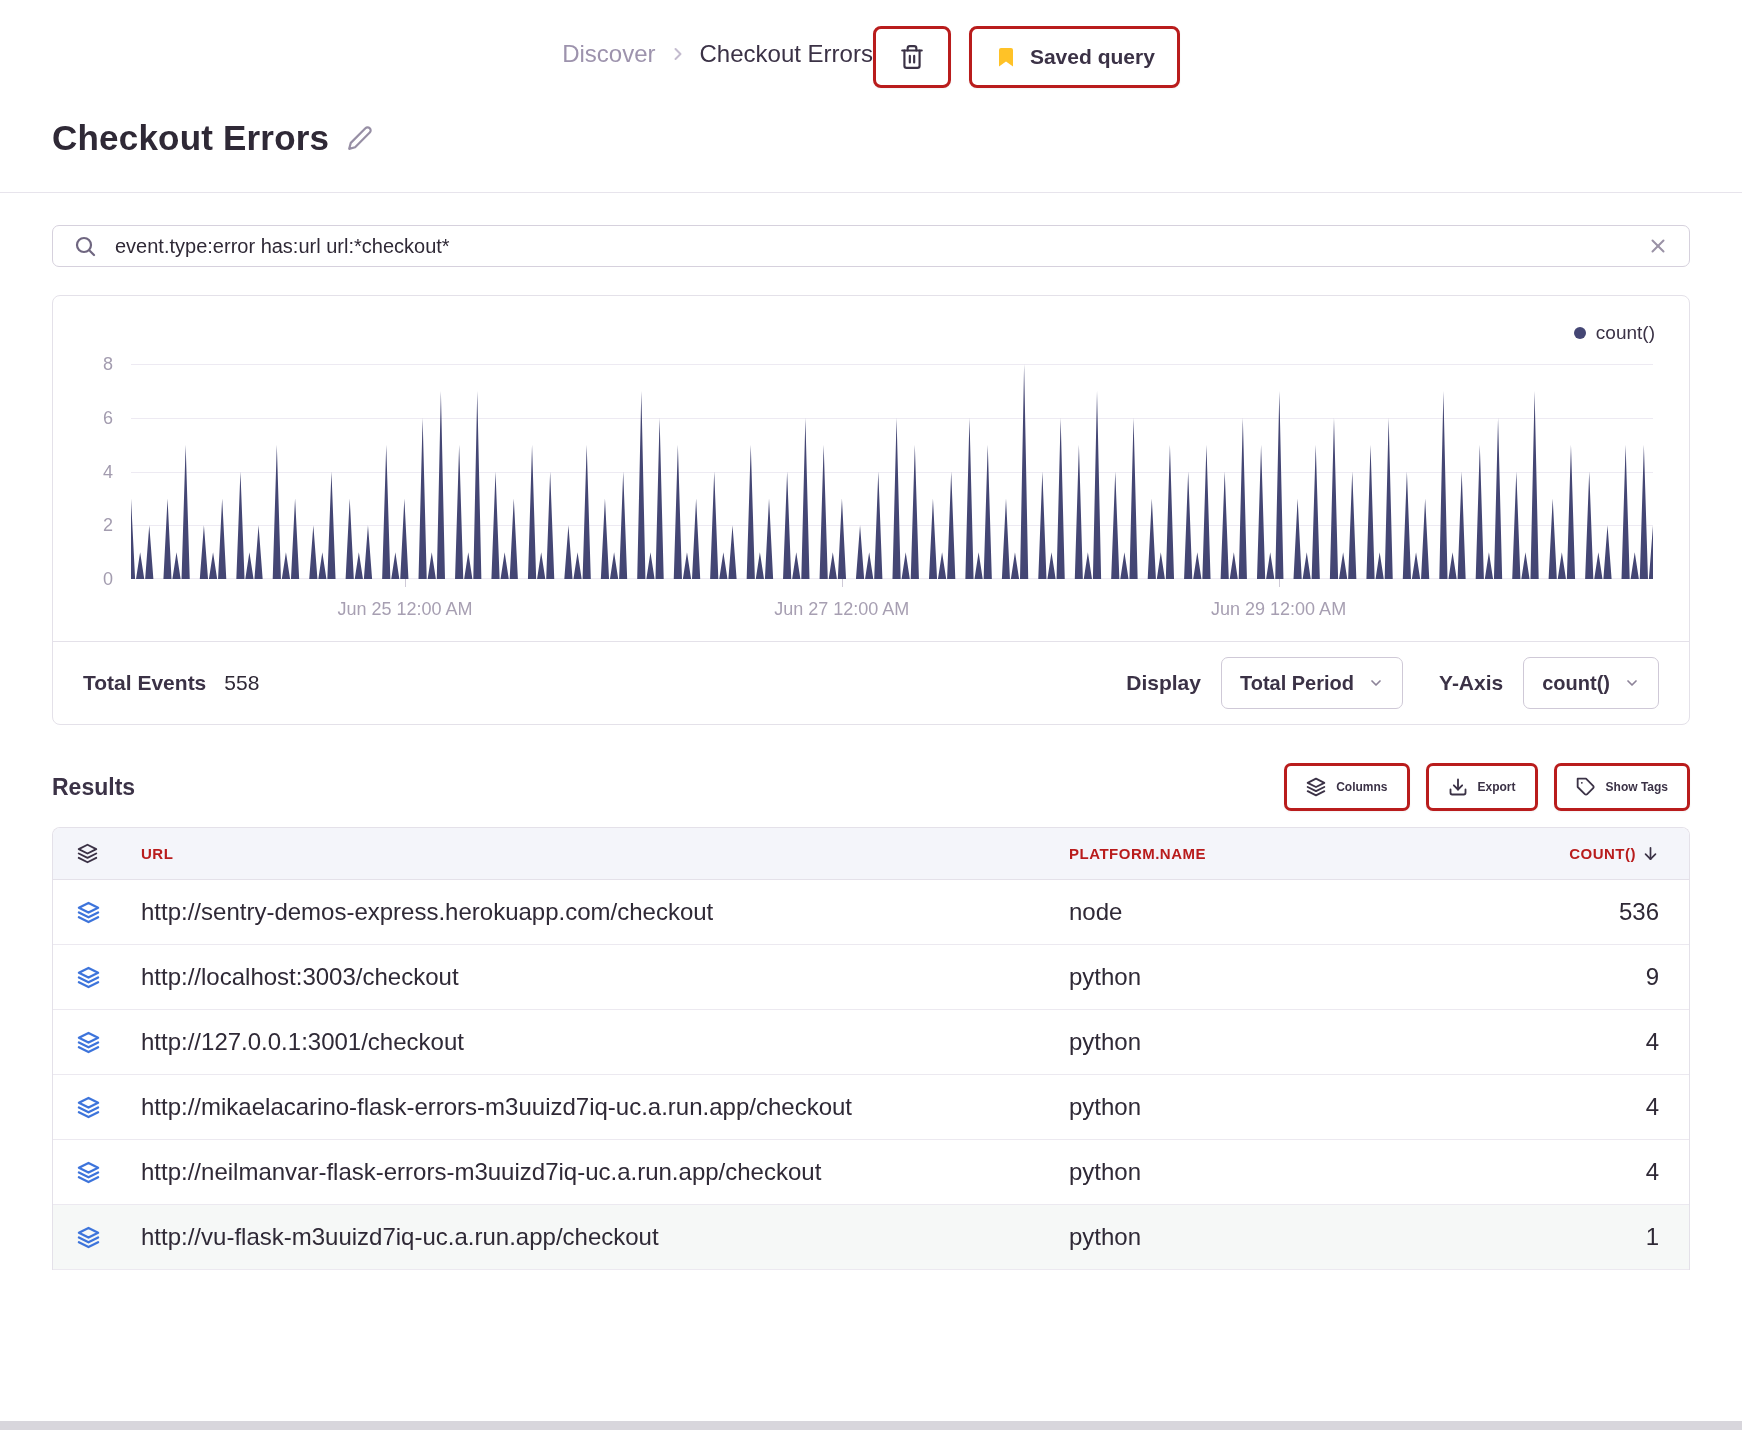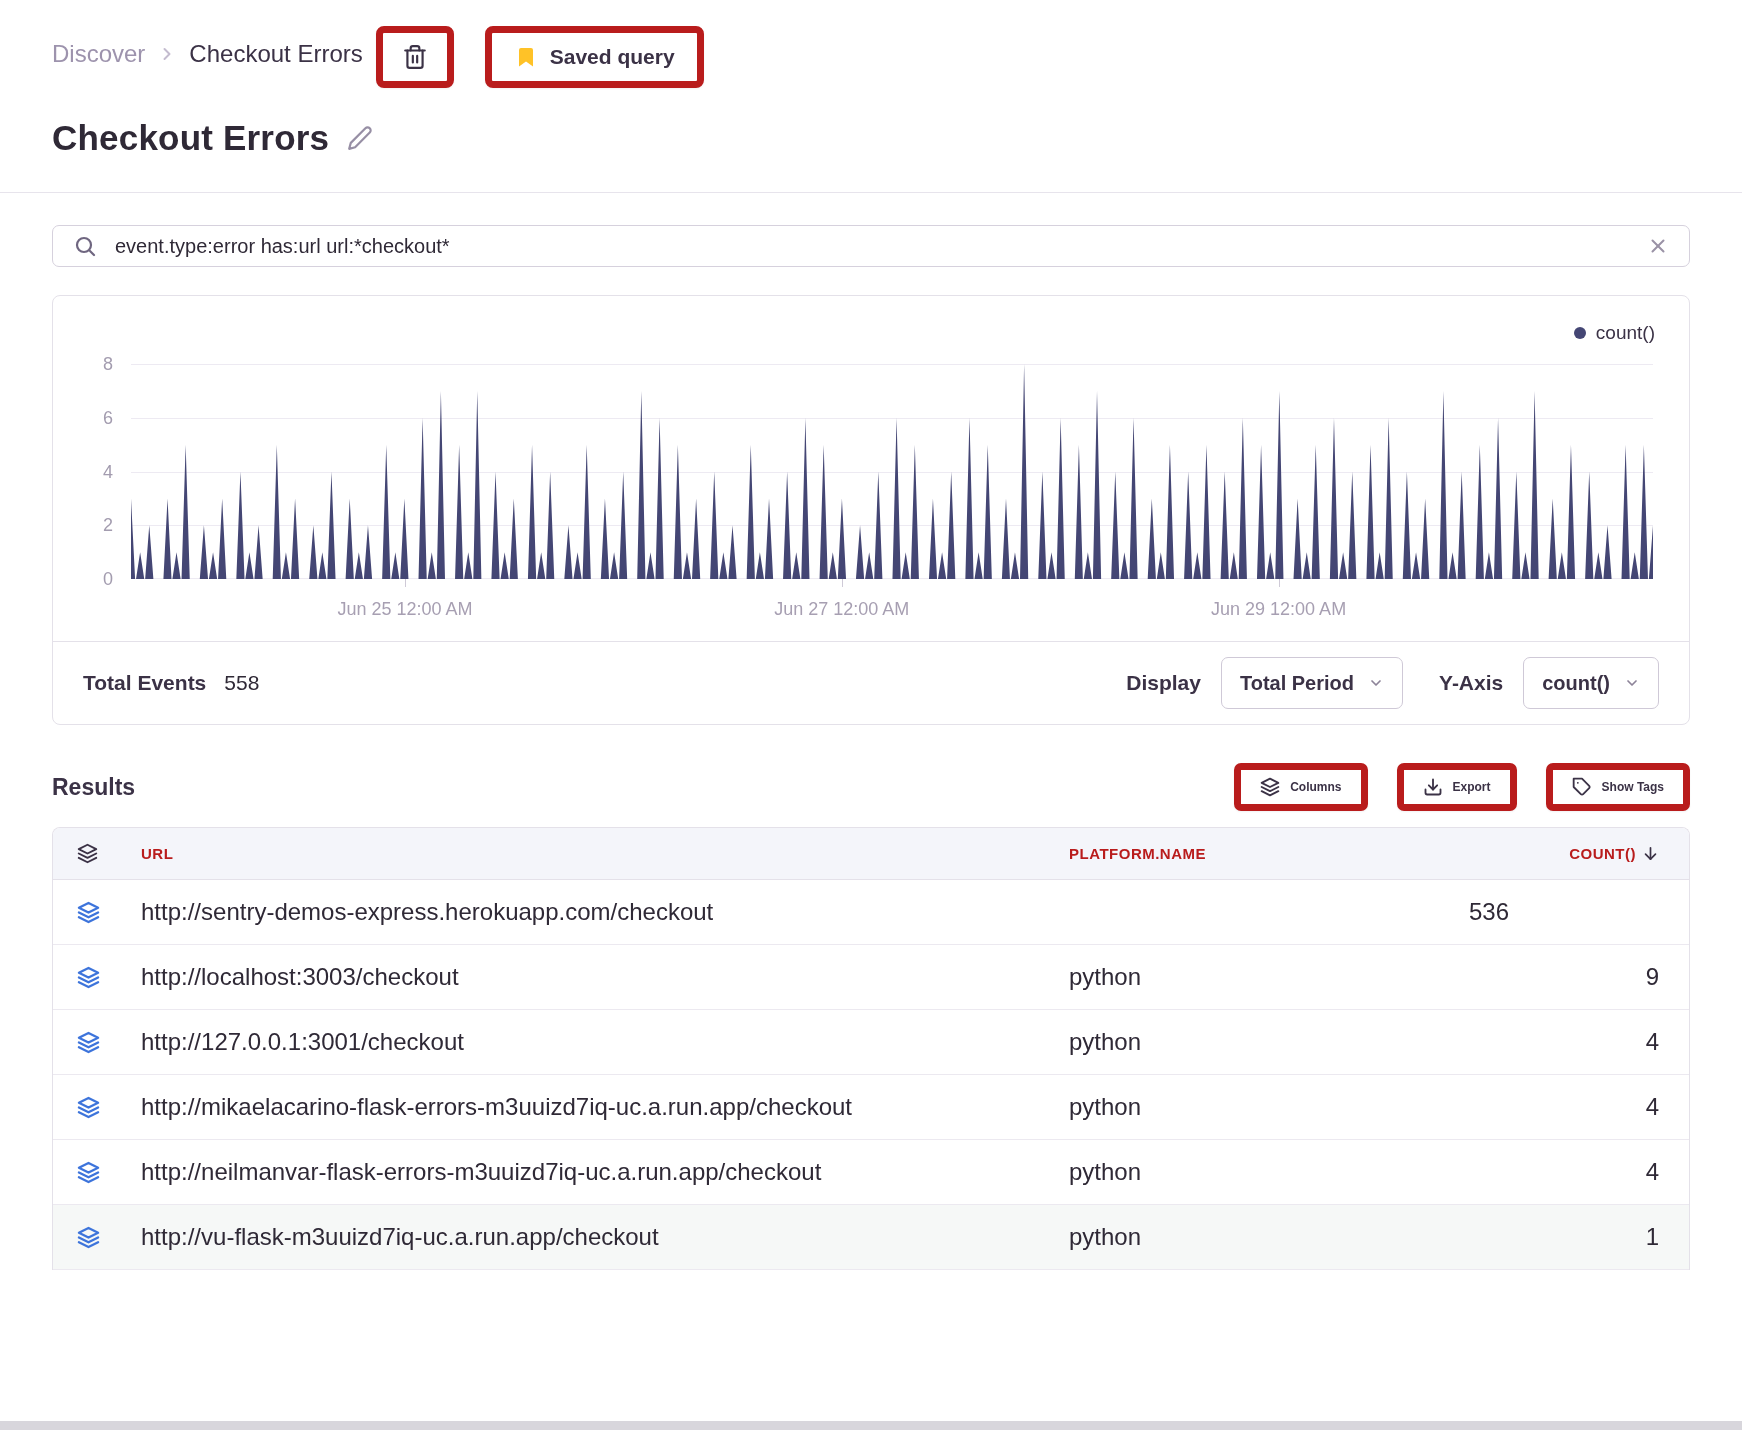--- a/index.html
+++ b/index.html
@@ -6,33 +6,32 @@
   html,body { margin:0; padding:0; }
   body {
     font-family: "Liberation Sans", sans-serif;
     color:#2f2936;
     background:#ffffff;
   }
   .page { width:1742px; height:1430px; position:relative; overflow:hidden; background:#fff; }
 
   
   .page-head { padding:26px 52px 0 52px; border-bottom:1px solid #e7e4ec; }
-  .topbar { display:flex; justify-content:flex-start; align-items:flex-start; }
+  .topbar { display:flex; justify-content:center; align-items:flex-start; }
   .breadcrumb { display:flex; align-items:center; gap:12px; font-size:24px; padding-top:14px; }
   .crumb-parent { color:#9d93ad; cursor:pointer; }
   .crumb-sep { display:flex; color:#c4bccf; }
   .crumb-current { color:#3b3246; }
   .topbar-actions { display:flex; gap:18px; }
   .btn {
     display:flex; align-items:center; gap:12px;
-    background:#fff; border:7px solid #b91c1c; border-radius:8px;
+    background:#fff; border:3px solid #b91c1c; border-radius:8px;
     font-family:inherit; font-size:21px; font-weight:700; color:#3b3246;
     padding:0 22px; height:62px; cursor:pointer;
     box-shadow:0 1px 2px rgba(43,34,51,0.06);
-    margin-left:13px;
   }
   .btn.icon-only { width:78px; justify-content:center; padding:0; }
   .title-row { display:flex; align-items:center; gap:18px; margin:30px 0 34px 0; }
   .title-row h1 { margin:0; font-size:35px; font-weight:600; color:#2f2936; letter-spacing:0.2px; }
 
   
   .content { padding:0 52px; }
 
   .searchbar {
     margin-top:32px; height:42px; border:1px solid #d6d1dd; border-radius:7px;
@@ -288,20 +287,21 @@
 
       <div class="trow tbody-row">
         <span class="row-icon">
             <svg width="23" height="23" viewBox="0 0 24 24" fill="none" stroke="currentColor" stroke-width="2.4" stroke-linecap="round" stroke-linejoin="round">
               <polygon points="12 2 2 7 12 12 22 7 12 2"></polygon>
               <polyline points="2 12 12 17 22 12"></polyline>
               <polyline points="2 17 12 22 22 17"></polyline>
             </svg>
           </span>
         <span class="cell url">http://sentry-demos-express.herokuapp.com/checkout</span>
+        <span class="cell">node</span>
         <span class="cell right">536</span>
       </div>
       <div class="trow tbody-row">
         <span class="row-icon">
             <svg width="23" height="23" viewBox="0 0 24 24" fill="none" stroke="currentColor" stroke-width="2.4" stroke-linecap="round" stroke-linejoin="round">
               <polygon points="12 2 2 7 12 12 22 7 12 2"></polygon>
               <polyline points="2 12 12 17 22 12"></polyline>
               <polyline points="2 17 12 22 22 17"></polyline>
             </svg>
           </span>

